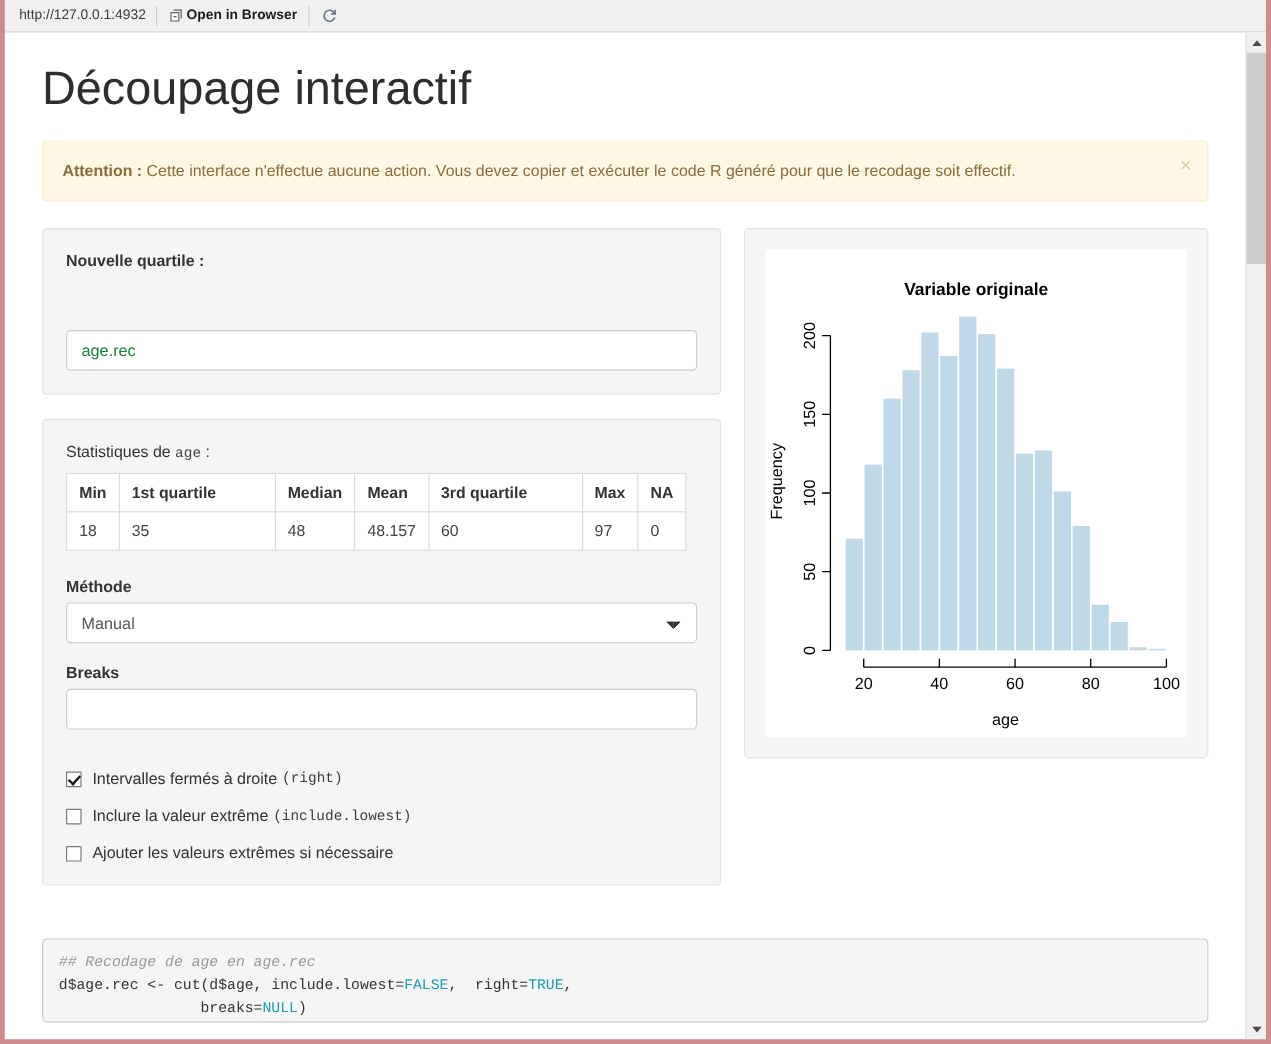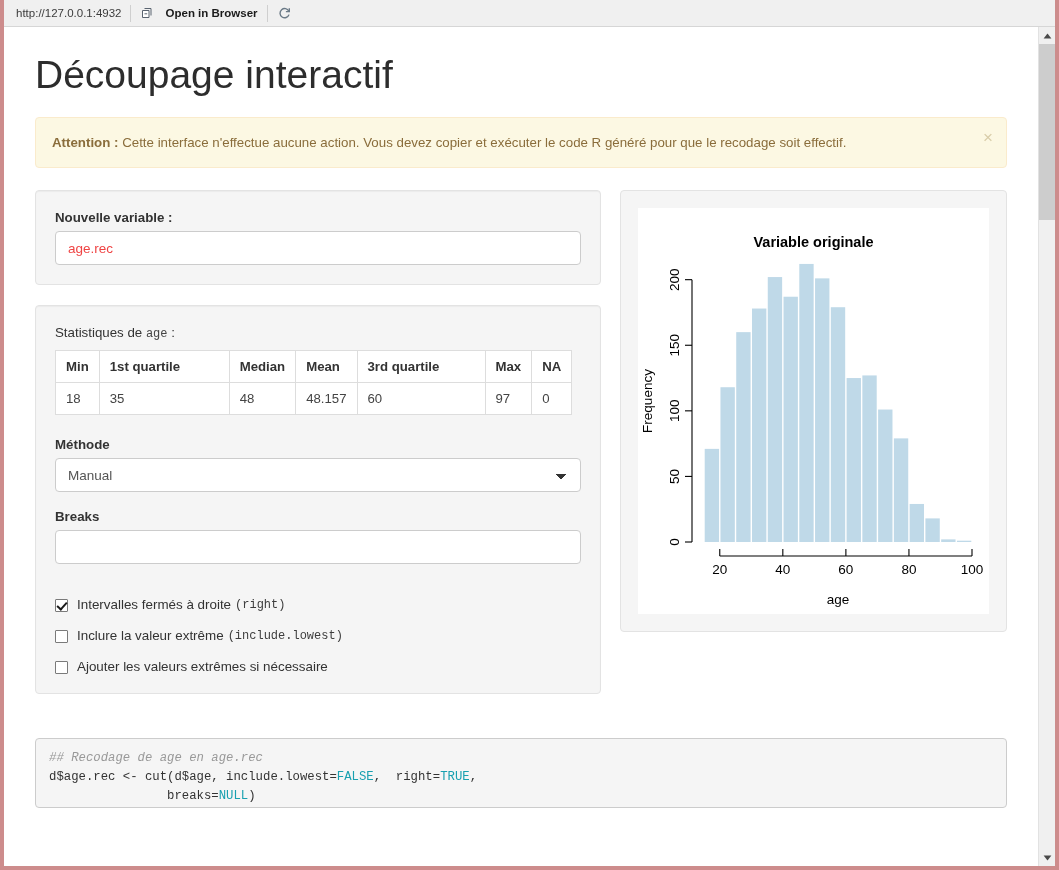--- a/index.html
+++ b/index.html
@@ -51,21 +51,21 @@
     display: flex; align-items: center;
     padding: 0 6px;
     margin: 0 4px;
   }
   #url-text {
     font-size: 11.5px; color: #3b3b3b;
     padding: 0 8px 0 6px;
   }
   .tb-sep { width: 1px; height: 17px; background: #cfcfcf; }
   .tb-item {
-    display: flex; align-items: center; gap: 12px;
+    display: flex; align-items: center; gap: 2px;
     padding: 0 9px; height: 23px;
     font-size: 11.5px; color: #1b1b1b; font-weight: bold;
   }
   .tb-icon { display: flex; align-items: center; }
 
   
   #viewport {
     flex: 1 1 auto;
     margin: 0 4px 4px 4px;
     background: #ffffff;
@@ -146,21 +146,21 @@
   }
   .form-ctrl {
     width: 100%; height: 34px;
     border: 1px solid #ccc; border-radius: 4px;
     background: #fff;
     font-size: 13.5px; color: #555;
     padding: 6px 12px;
     font-family: "Liberation Sans", sans-serif;
     outline: none;
   }
-  .form-ctrl.muted { color: #ef4444; }
+  .form-ctrl.muted { color: #15803d; margin-top: 44px; }
   select.form-ctrl {
     appearance: none; -webkit-appearance: none;
     padding-right: 28px;
     background-image:
       linear-gradient(45deg, transparent 50%, #333 50%),
       linear-gradient(135deg, #333 50%, transparent 50%);
     background-position: calc(100% - 19px) 15px, calc(100% - 13px) 15px;
     background-size: 6px 6px, 6px 6px;
     background-repeat: no-repeat;
   }
@@ -313,21 +313,21 @@
       <div id="alert">
         <b>Attention :</b><span> Cette interface n'effectue aucune action. Vous devez copier et exécuter le code R généré pour que le recodage soit effectif.</span>
         <span id="alert-close">×</span>
       </div>
 
       <div id="columns">
 
         <div id="col-left">
 
           <div class="well">
-            <label class="ctrl-label">Nouvelle variable :</label>
+            <label class="ctrl-label">Nouvelle quartile :</label>
             <input class="form-ctrl muted" type="text" value="age.rec" style="">
           </div>
 
           <div class="well">
 
             <div class="stats-caption">
               <span>Statistiques de </span><code>age</code><span> :</span>
             </div>
 
             <table class="stats">

